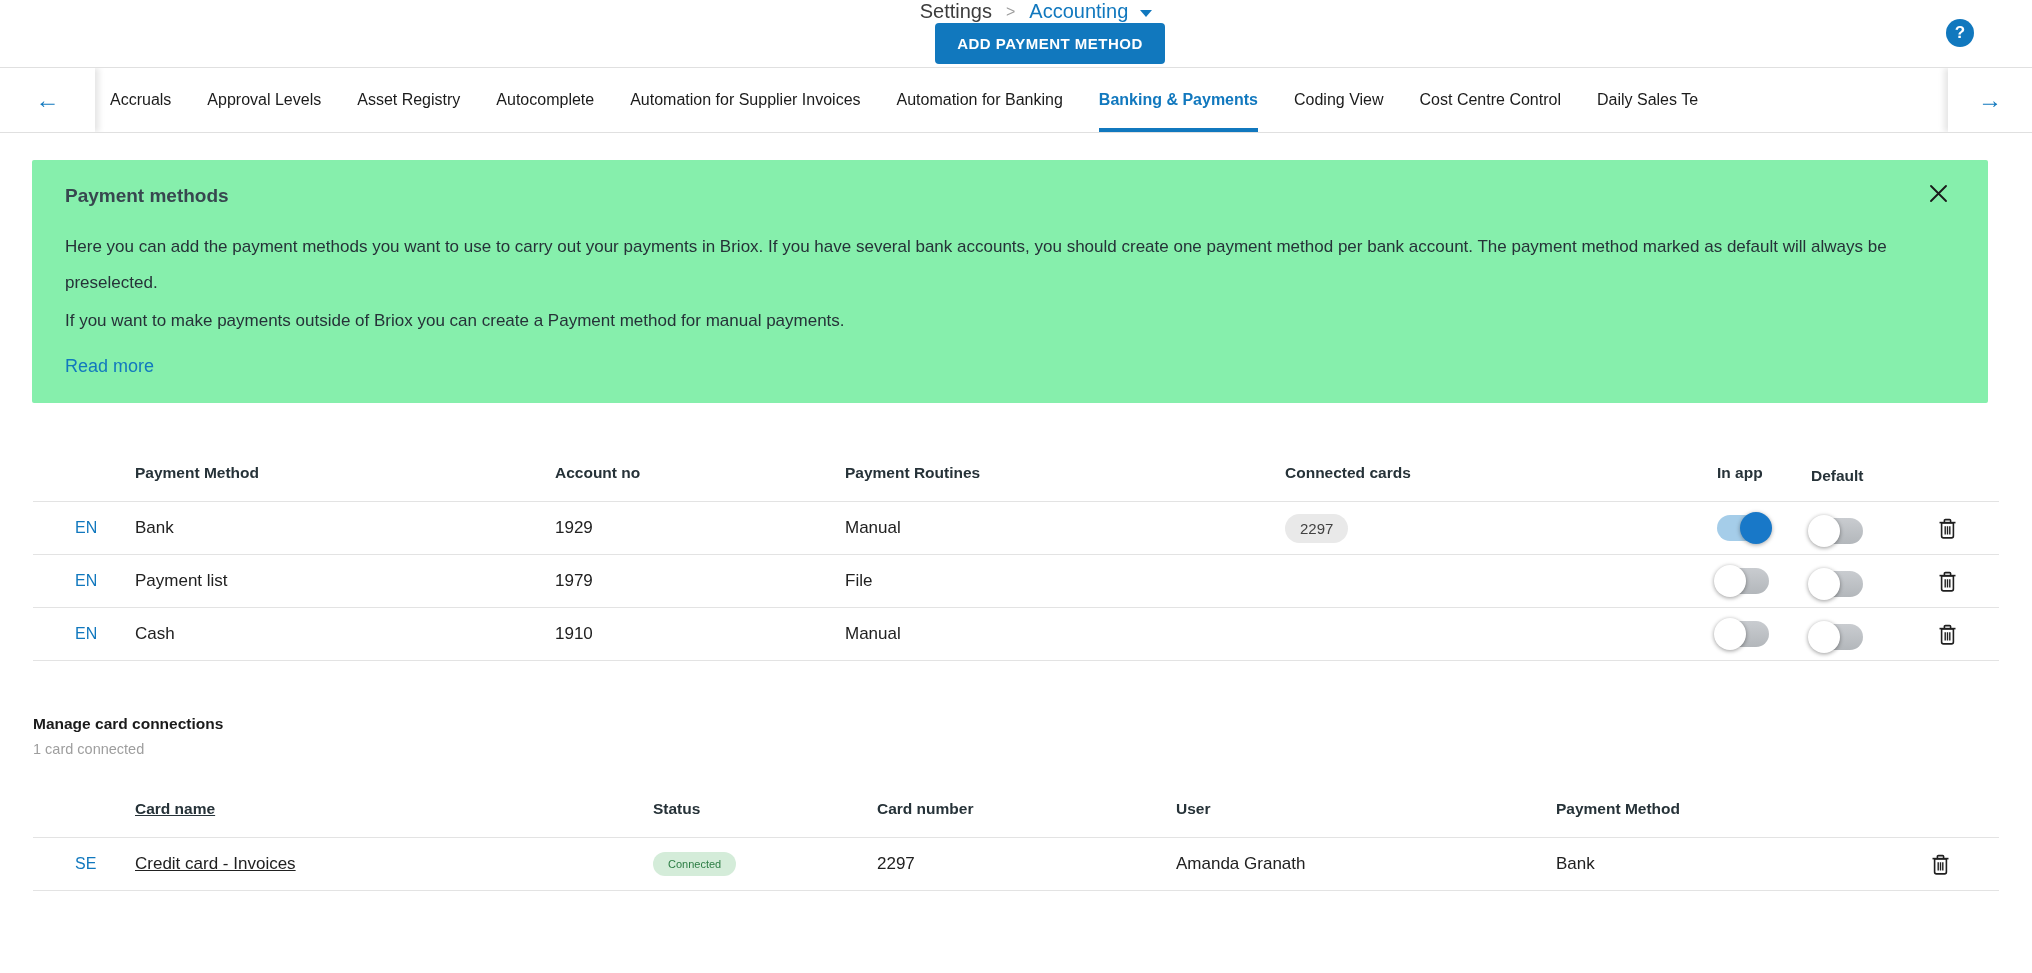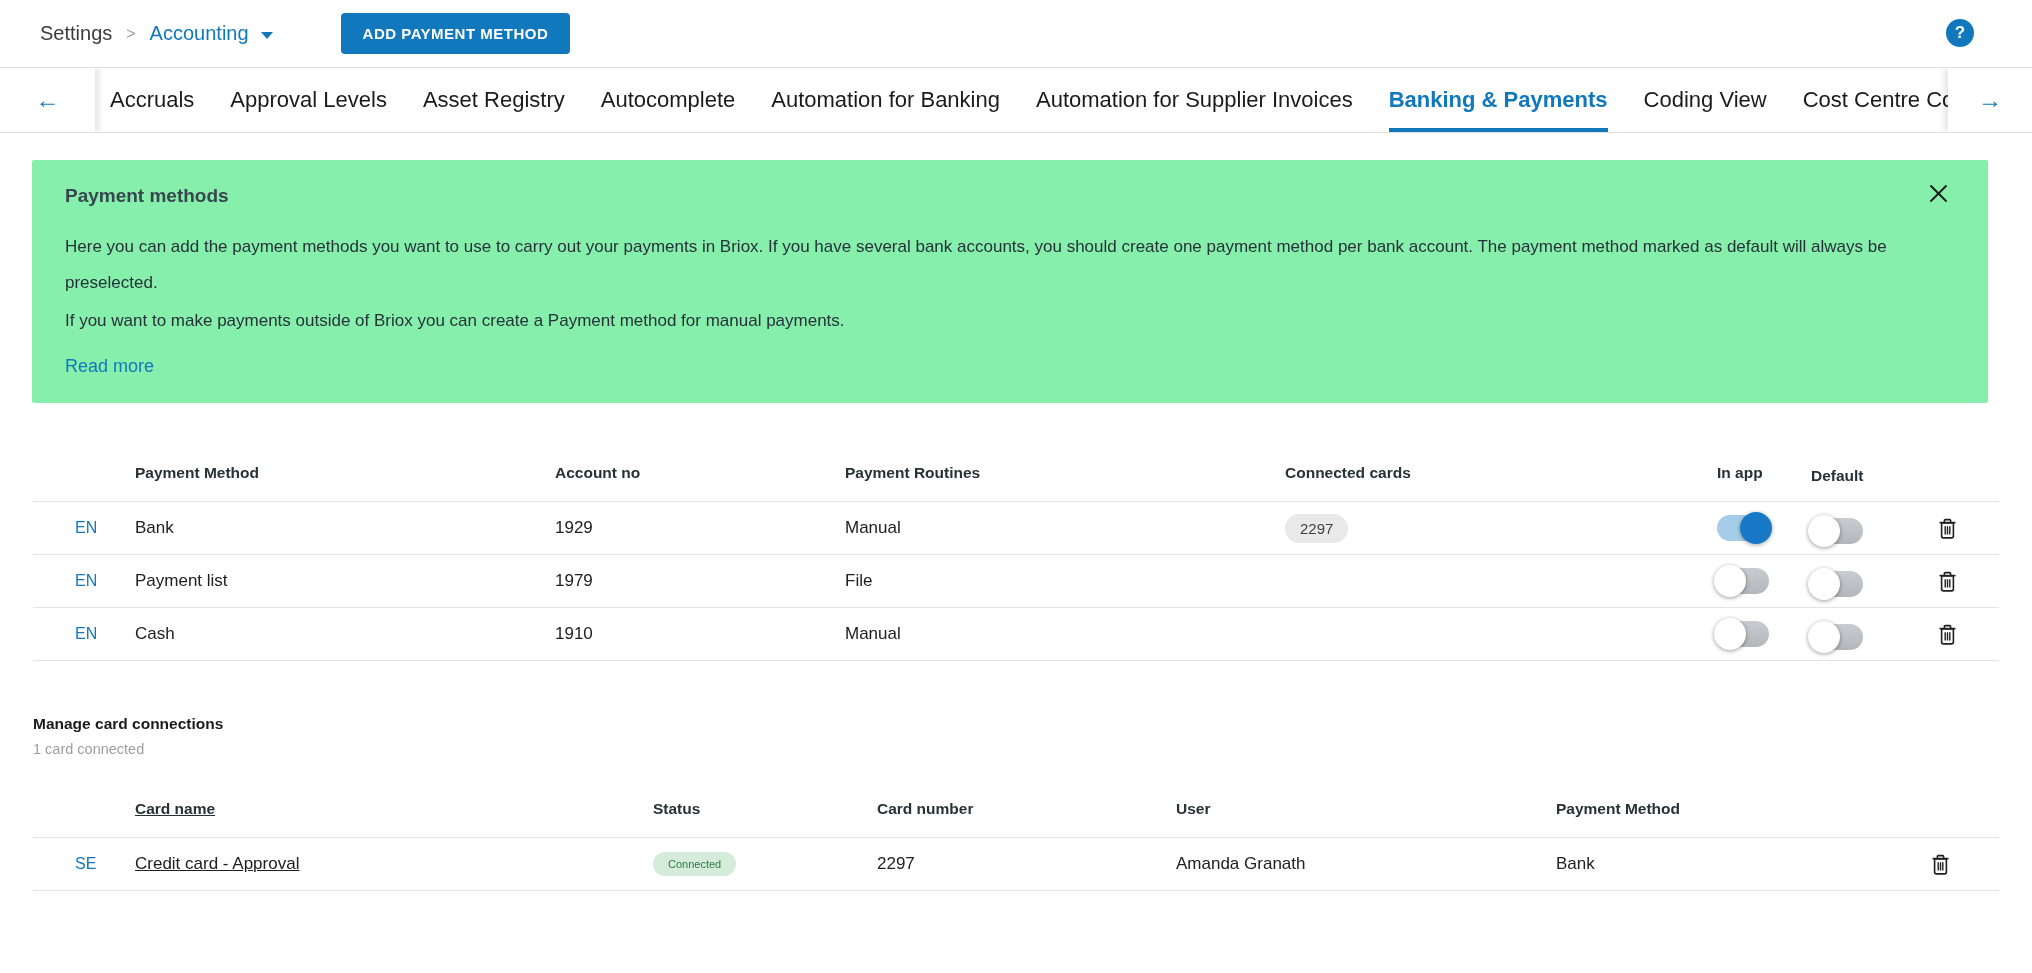--- a/index.html
+++ b/index.html
@@ -1,42 +1,42 @@
 <!DOCTYPE html>
 <html><head>
 <meta charset="utf-8">
 <style>
   * { margin:0; padding:0; box-sizing:border-box; }
   html,body { width:2032px; height:973px; background:#fff; overflow:hidden;
               font-family:"Liberation Sans", sans-serif; color:#212121; }
 
   
   .topbar { height:67px; display:flex; align-items:center; position:relative;
-            background:#fff; }
+            background:#fff;flex-direction:column; }
   .breadcrumb { display:flex; align-items:center; margin-left:40px; font-size:20px; }
   .crumb-root { color:#3c3c3c; cursor:pointer; }
   .crumb-sep { color:#9e9e9e; font-size:16px; margin:0 14px; }
   .crumb-current { color:#1178be; cursor:pointer; }
   .caret-down { width:0; height:0; border-left:6px solid transparent;
                 border-right:6px solid transparent; border-top:7px solid #1178be;
                 margin-left:12px; margin-top:3px; }
   .add-btn { margin-left:68px; background:#1178be; color:#fff; border:none;
              border-radius:4px; font-family:inherit; font-size:15px; font-weight:700;
              letter-spacing:.5px; padding:12px 22px; cursor:pointer; }
   .help-badge { position:absolute; right:58px; top:19px; width:28px; height:28px;
                 border-radius:50%; background:#1178be; color:#fff; font-size:17px;
                 font-weight:700; display:flex; align-items:center; justify-content:center;
                 cursor:pointer; }
 
   
   .tabbar { position:relative; height:66px; border-top:1px solid #e0e0e0;
             border-bottom:1px solid #e0e0e0; background:#fff; overflow:hidden; }
   .tabs { display:flex; align-items:stretch; height:100%; padding-left:110px;
           gap:36px; white-space:nowrap; }
-  .tab { display:flex; align-items:center; font-size:22px; color:#1b1b1b;
+  .tab { display:flex; align-items:center; font-size:16px; color:#1b1b1b;
          cursor:pointer; border-bottom:4px solid transparent; padding-top:4px; }
   .tab.active { color:#1178be; font-weight:700; border-bottom-color:#1178be; }
   .tab-scroll { position:absolute; top:0; bottom:0; width:84px; background:#fff;
                 border:none; display:flex; align-items:center; justify-content:center;
                 cursor:pointer; font-size:24px; color:#1178be; font-family:inherit; }
   .tab-scroll.left  { left:0; width:95px; box-shadow:4px 0 6px rgba(0,0,0,.10); }
   .tab-scroll.right { right:0; box-shadow:-4px 0 6px rgba(0,0,0,.10); }
 
   
   .banner { position:relative; margin:27px 44px 0 32px; background:#86efac;
@@ -116,22 +116,22 @@
   <button class="add-btn">ADD PAYMENT METHOD</button>
   <div class="help-badge">?</div>
 </header>
 
 <nav class="tabbar">
   <div class="tabs">
     <div class="tab">Accruals</div>
     <div class="tab">Approval Levels</div>
     <div class="tab">Asset Registry</div>
     <div class="tab">Autocomplete</div>
+    <div class="tab">Automation for Supplier Invoices</div>
     <div class="tab">Automation for Banking</div>
-    <div class="tab">Automation for Supplier Invoices</div>
     <div class="tab active">Banking &amp; Payments</div>
     <div class="tab">Coding View</div>
     <div class="tab">Cost Centre Control</div>
     <div class="tab">Daily Sales Te</div>
   </div>
   <button class="tab-scroll left">
     <span>←</span>
   </button>
   <button class="tab-scroll right">
     <span>→</span>
@@ -264,21 +264,21 @@
     <div class="cell c2-name">Card name</div>
     <div class="cell c2-stat">Status</div>
     <div class="cell c2-num">Card number</div>
     <div class="cell c2-user">User</div>
     <div class="cell c2-pm">Payment Method</div>
     <div class="cell c2-act"></div>
   </div>
 
   <div class="trow tbody-row">
     <div class="cell c2-lang lang-code">SE</div>
-    <div class="cell c2-name">Credit card - Approval</div>
+    <div class="cell c2-name">Credit card - Invoices</div>
     <div class="cell c2-stat">
         <span class="status-chip">Connected</span>
       </div>
     <div class="cell c2-num">2297</div>
     <div class="cell c2-user">Amanda Granath</div>
     <div class="cell c2-pm">Bank</div>
     <div class="cell c2-act">
       <button class="icon-btn">
         <svg width="21" height="23" viewBox="0 0 21 23">
           <path d="M2.5 5.6 H18.5" stroke="#1f1f1f" stroke-width="1.6" fill="none"></path>

